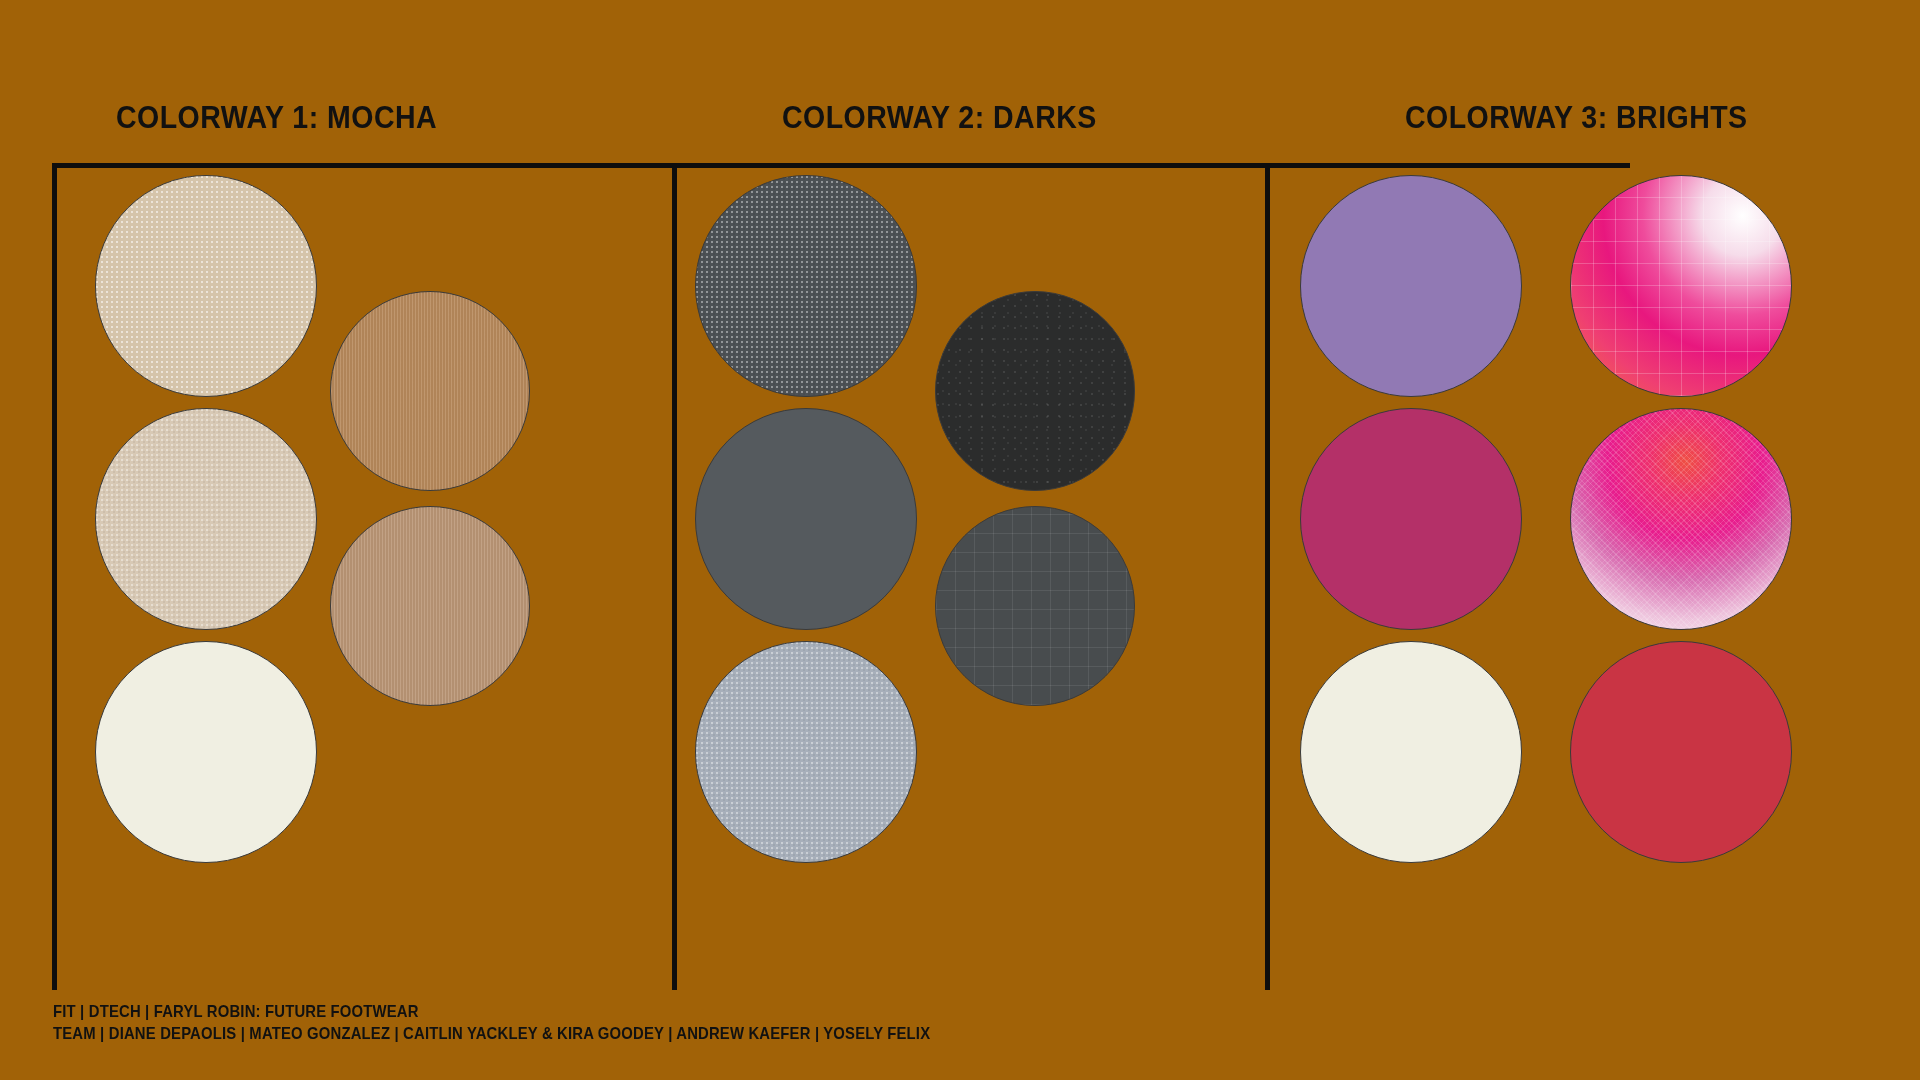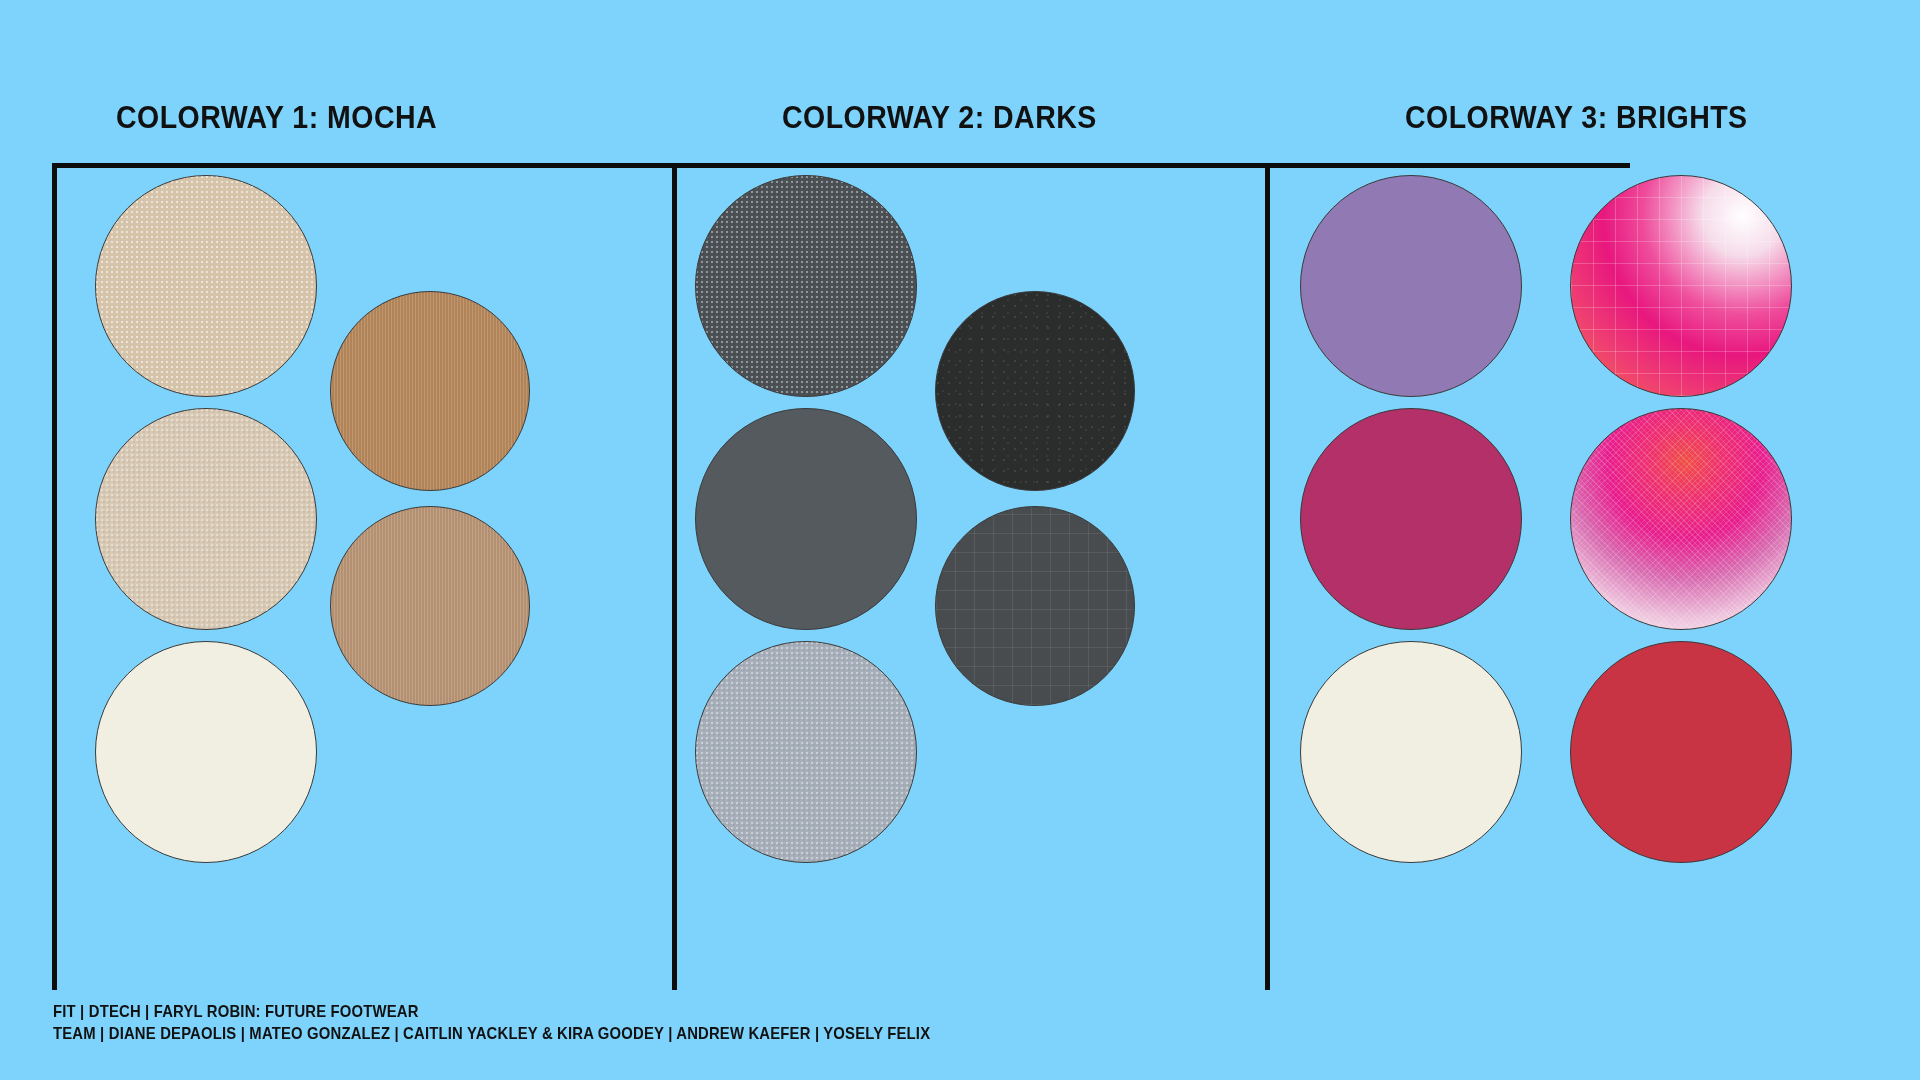--- a/index.html
+++ b/index.html
@@ -7,21 +7,21 @@
   html, body {
     width:1920px; height:1080px;
     background:#f7f1ee;
     font-family:"Liberation Sans", sans-serif;
     overflow:hidden;
   }
 
   #board {
     position:relative;
     width:1920px; height:1080px;
-    background:#7dd3fc;
+    background:#a16207;
   }
 
   
   .title {
     position:absolute;
     top:100px;
     font-family:"Liberation Sans", sans-serif;
     font-weight:bold;
     font-size:31px;
     letter-spacing:0.5px;

